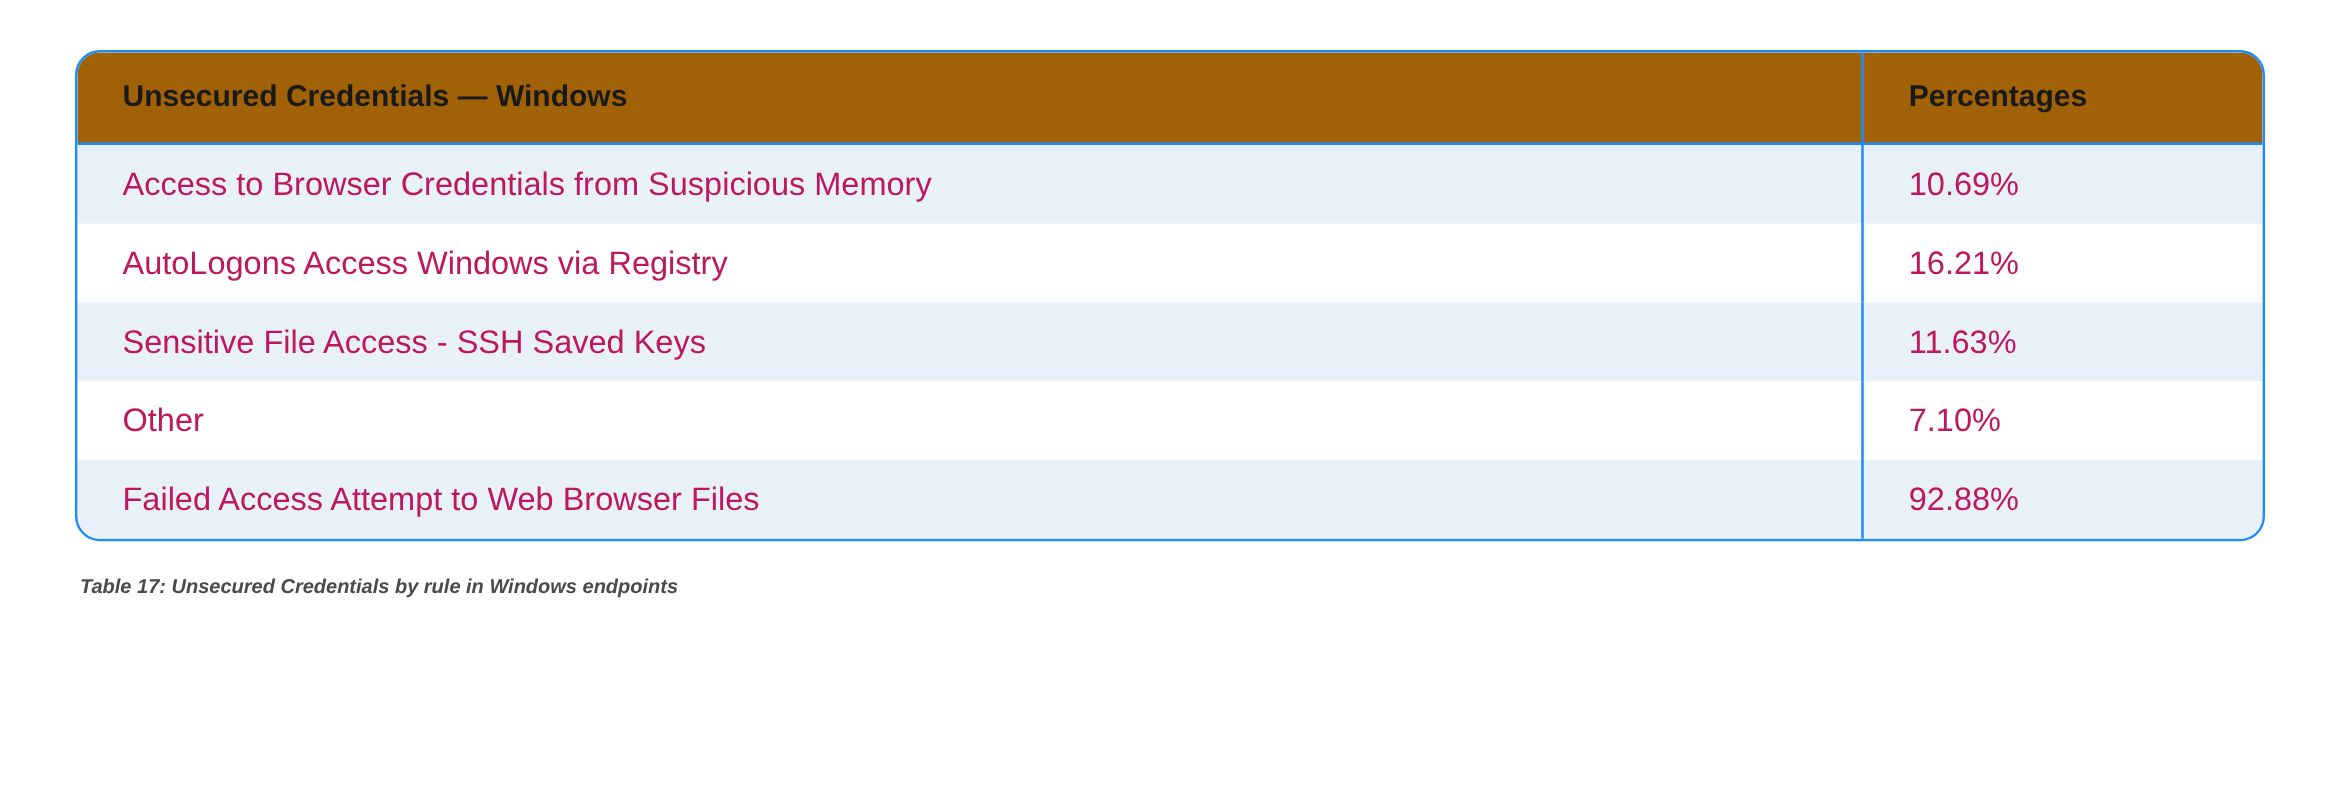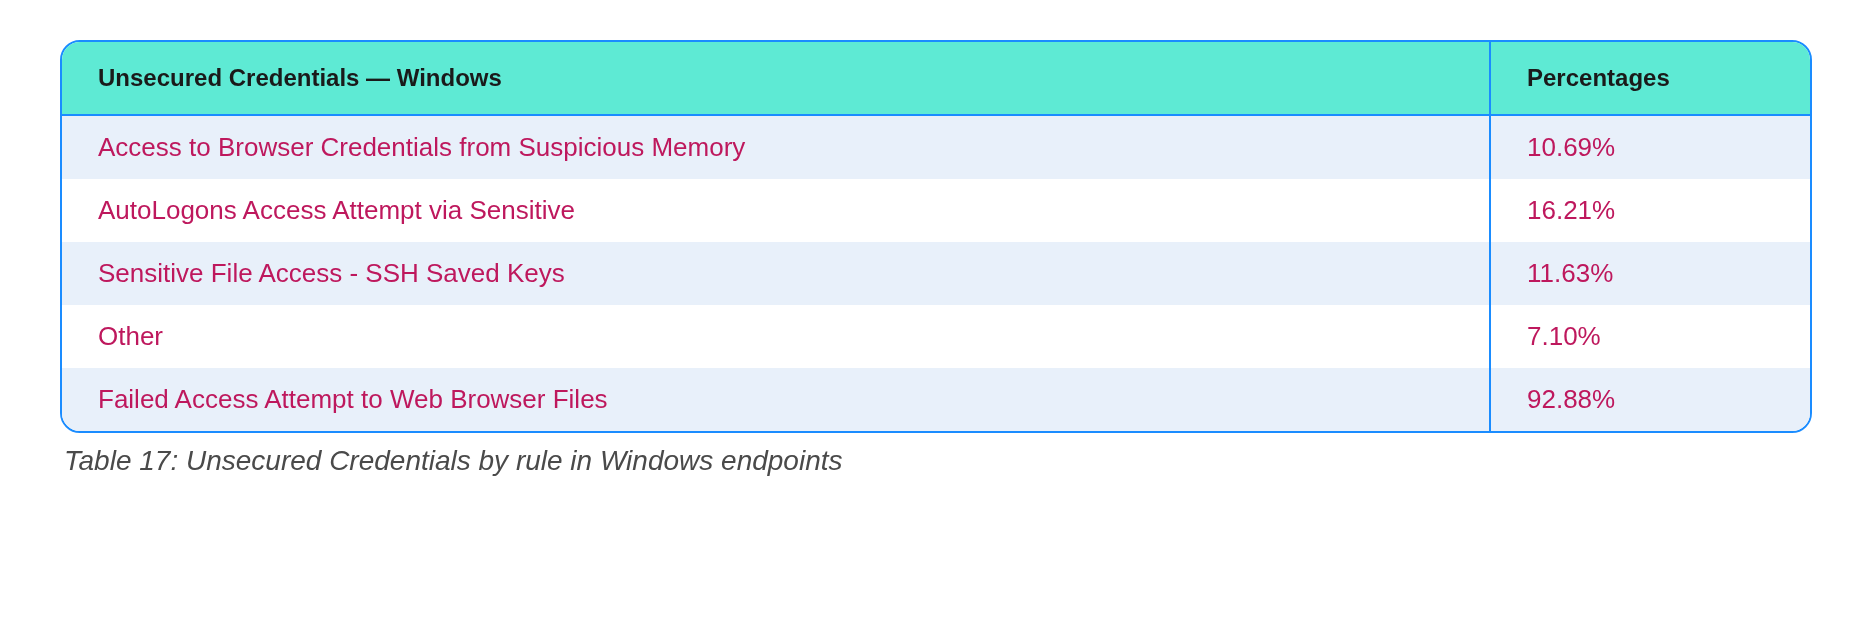--- a/index.html
+++ b/index.html
@@ -15,21 +15,21 @@
     .table-container {
       border: 2px solid #1a8cff;
       border-radius: 20px;
       overflow: hidden;
     }
     table {
       width: 100%;
       border-collapse: collapse;
     }
     thead th {
-      background: #5eead4;
+      background: #a16207;
       font-weight: 700;
       font-size: 24px;
       color: #1a1a1a;
       padding: 22px 36px;
       text-align: left;
       border-bottom: 2px solid #1a8cff;
     }
     thead th:first-child {
       border-right: 2px solid #1a8cff;
     }
@@ -50,44 +50,45 @@
       width: 320px;
     }
     tbody tr:nth-child(odd) {
       background: #e8f0fa;
     }
     tbody tr:nth-child(even) {
       background: #ffffff;
     }
     .caption {
       font-style: italic;
-      font-size: 28px;
+      font-size: 16px;
       color: #4a4a4a;
-      margin-top: 12px;
+      margin-top: 28px;
       padding-left: 4px;
+      font-weight: bold;
     }
   </style>
 </head>
 <body>
 
 <div class="table-container">
   <table>
     <thead>
       <tr>
         <th>Unsecured Credentials — Windows</th>
         <th>Percentages</th>
       </tr>
     </thead>
     <tbody>
       <tr>
         <td>Access to Browser Credentials from Suspicious Memory</td>
         <td>10.69%</td>
       </tr>
       <tr>
-        <td>AutoLogons Access Attempt via Sensitive</td>
+        <td>AutoLogons Access Windows via Registry</td>
         <td>16.21%</td>
       </tr>
       <tr>
         <td>Sensitive File Access - SSH Saved Keys</td>
         <td>11.63%</td>
       </tr>
       <tr>
         <td>Other</td>
         <td>7.10%</td>
       </tr>

